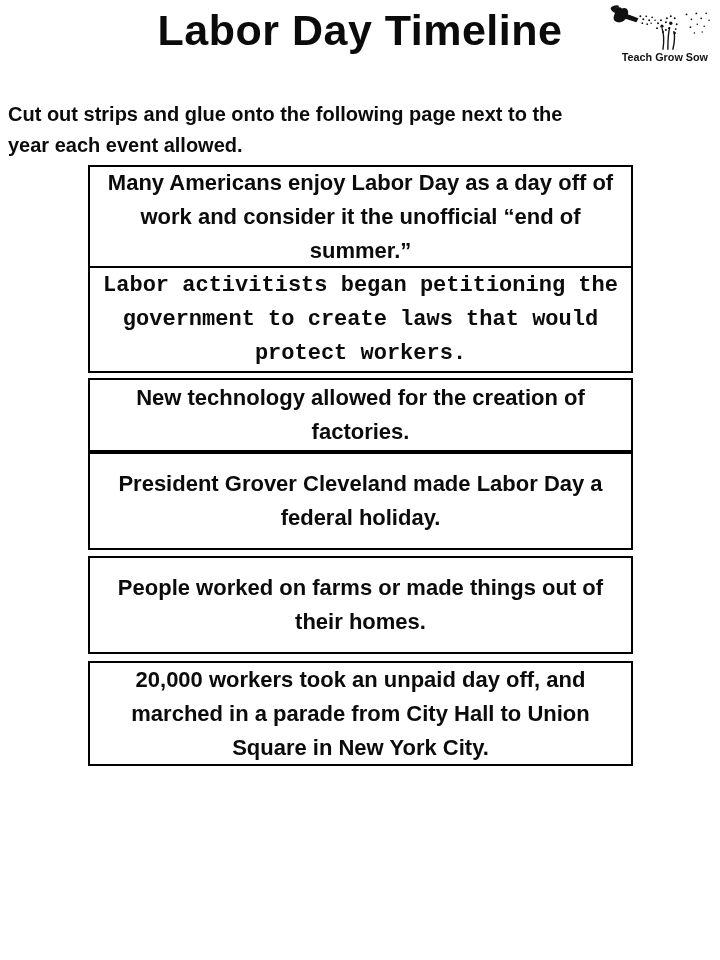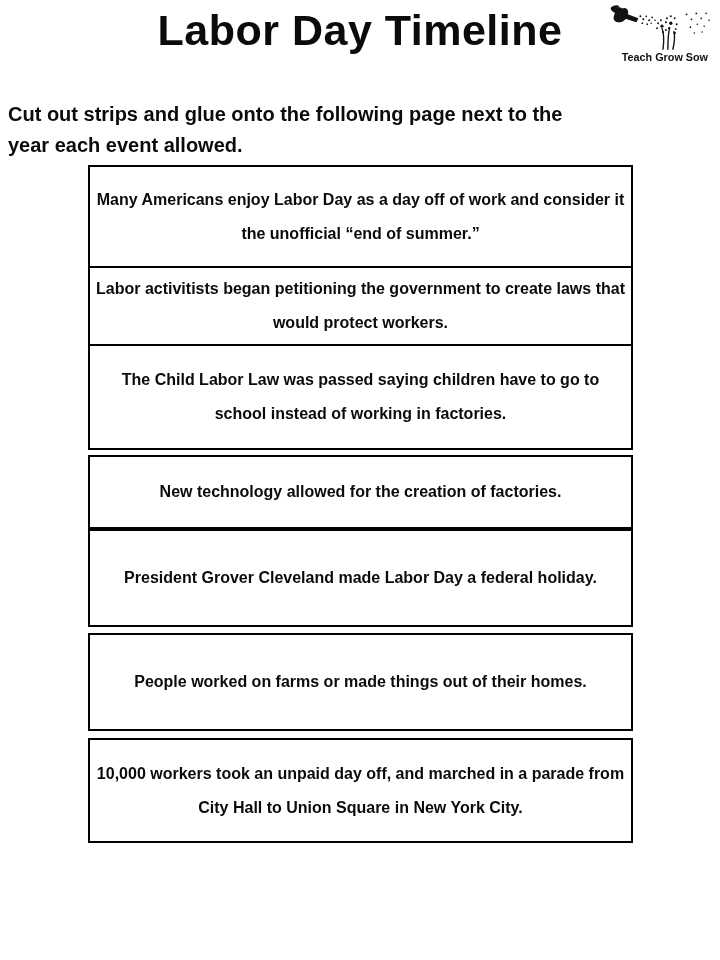--- a/index.html
+++ b/index.html
@@ -46,27 +46,27 @@
   }
   .strip {
     width: 545px;
     border: 2px solid #000;
     background: #fff;
     display: flex;
     align-items: center;
     justify-content: center;
     text-align: center;
     padding: 0 6px;
-    font-size: 16px;
+    font-size: 22px;
     font-weight: 700;
     line-height: 34px;
     color: #0b0b0b;
   }
   .strip.s1 { height: 103px; }
-  .strip.s2 { height: 80px; margin-top: -2px; }
+  .strip.s2 { height: 107px; margin-top: -2px; font-family: Liberation Mono, monospace; }
   .strip.s3 { height: 106px; margin-top: -2px; }
   .strip.s4 { height: 74px;  margin-top: 5px; }
   .strip.s5 { height: 98px;  margin-top: 0; }
   .strip.s6 { height: 98px;  margin-top: 6px; }
   .strip.s7 { height: 105px; margin-top: 7px; border-width: 2.5px; }
 </style>
 </head>
 <body>
 
 <div class="page">
@@ -130,20 +130,19 @@
   </svg>
 
   <p class="instructions">
     <span>Cut out strips and glue onto the following page next to the</span>
     <span>year each event allowed.</span>
   </p>
 
   <div class="strips">
     <div class="strip s1">Many Americans enjoy Labor Day as a day off of work and consider it the unofficial “end of summer.”</div>
     <div class="strip s2">Labor activitists began petitioning the government to create laws that would protect workers.</div>
-    <div class="strip s3">The Child Labor Law was passed saying children have to go to school instead of working in factories.</div>
     <div class="strip s4">New technology allowed for the creation of factories.</div>
     <div class="strip s5">President Grover Cleveland made Labor Day a federal holiday.</div>
     <div class="strip s6">People worked on farms or made things out of their homes.</div>
-    <div class="strip s7">10,000 workers took an unpaid day off, and marched in a parade from City Hall to Union Square in New York City.</div>
+    <div class="strip s7">20,000 workers took an unpaid day off, and marched in a parade from City Hall to Union Square in New York City.</div>
   </div>
 
 </div>
 
 </body></html>

